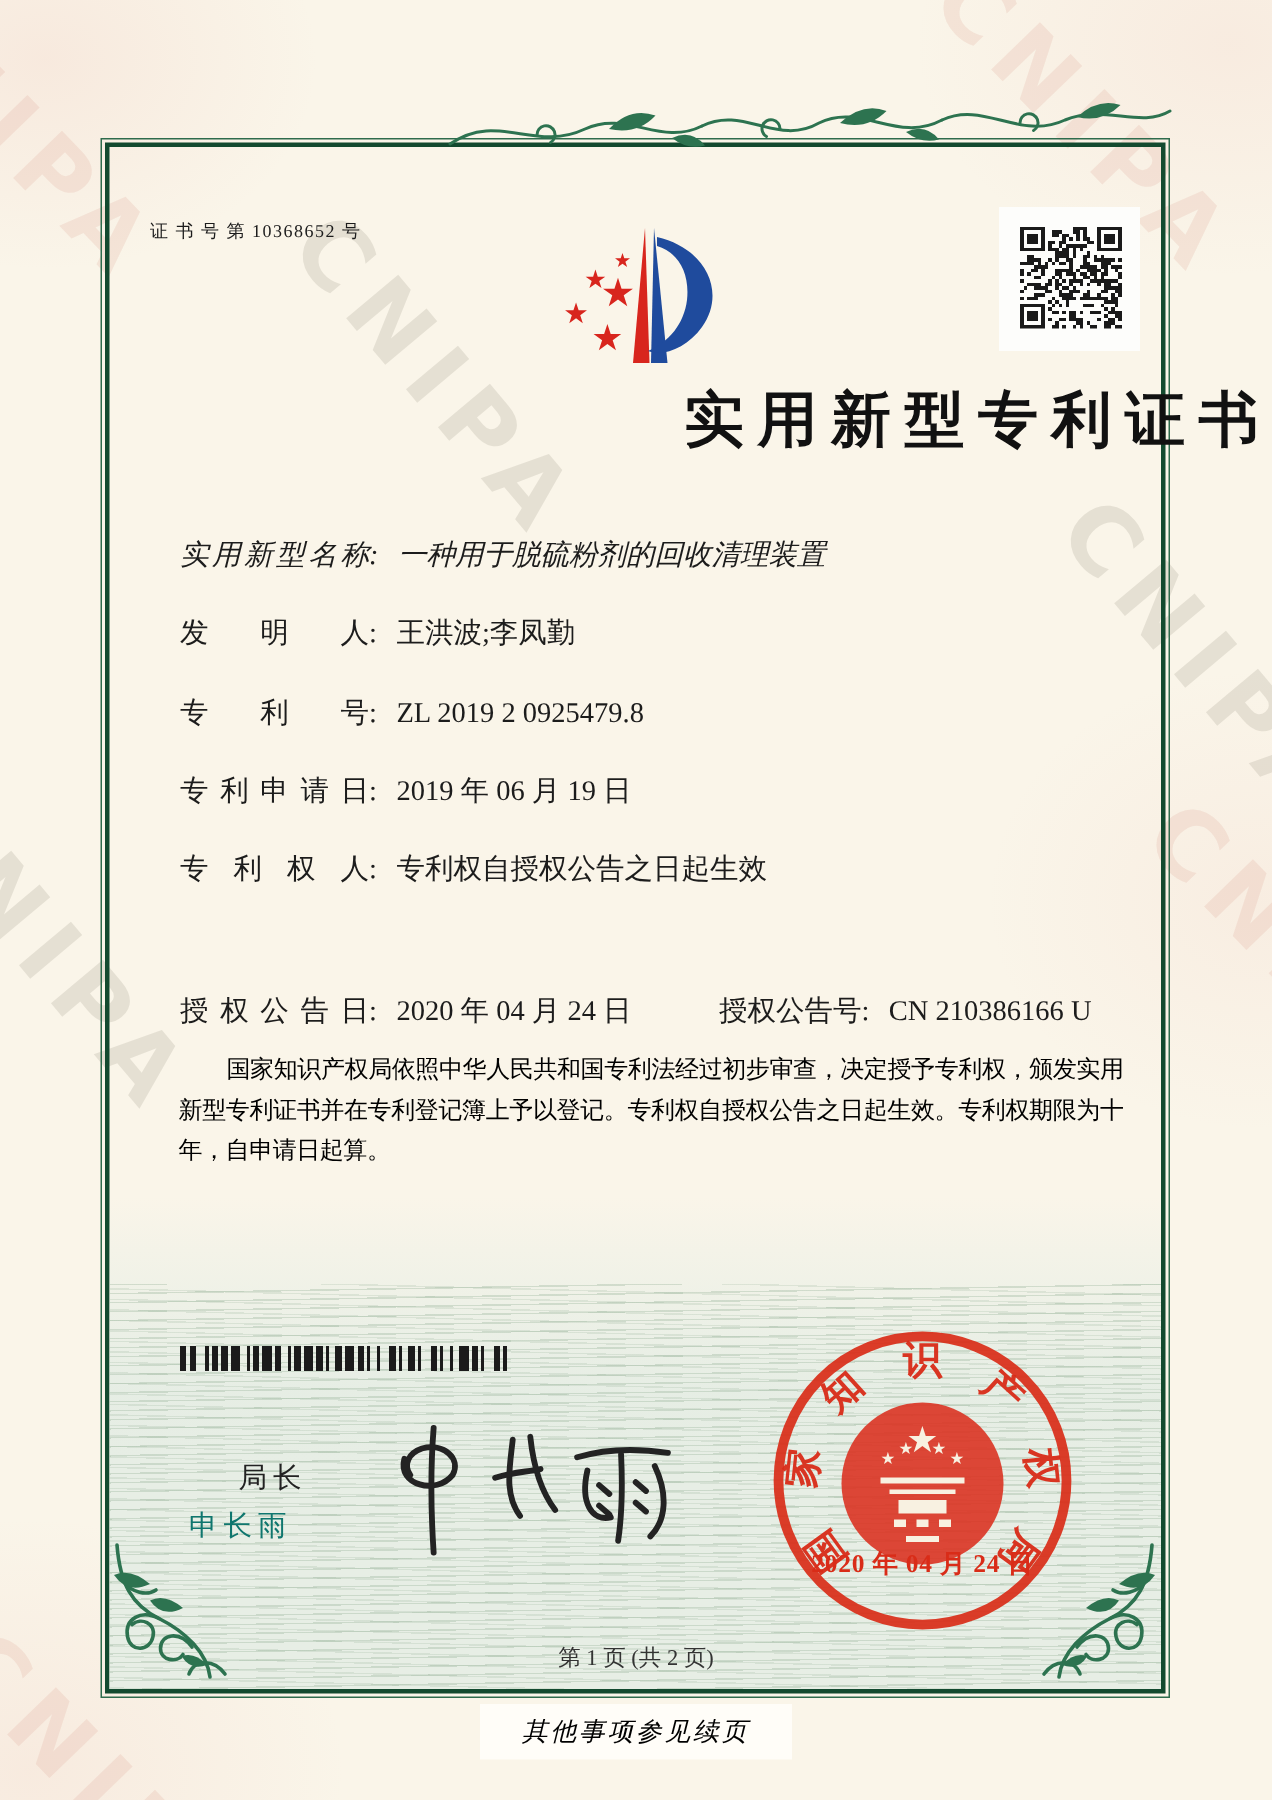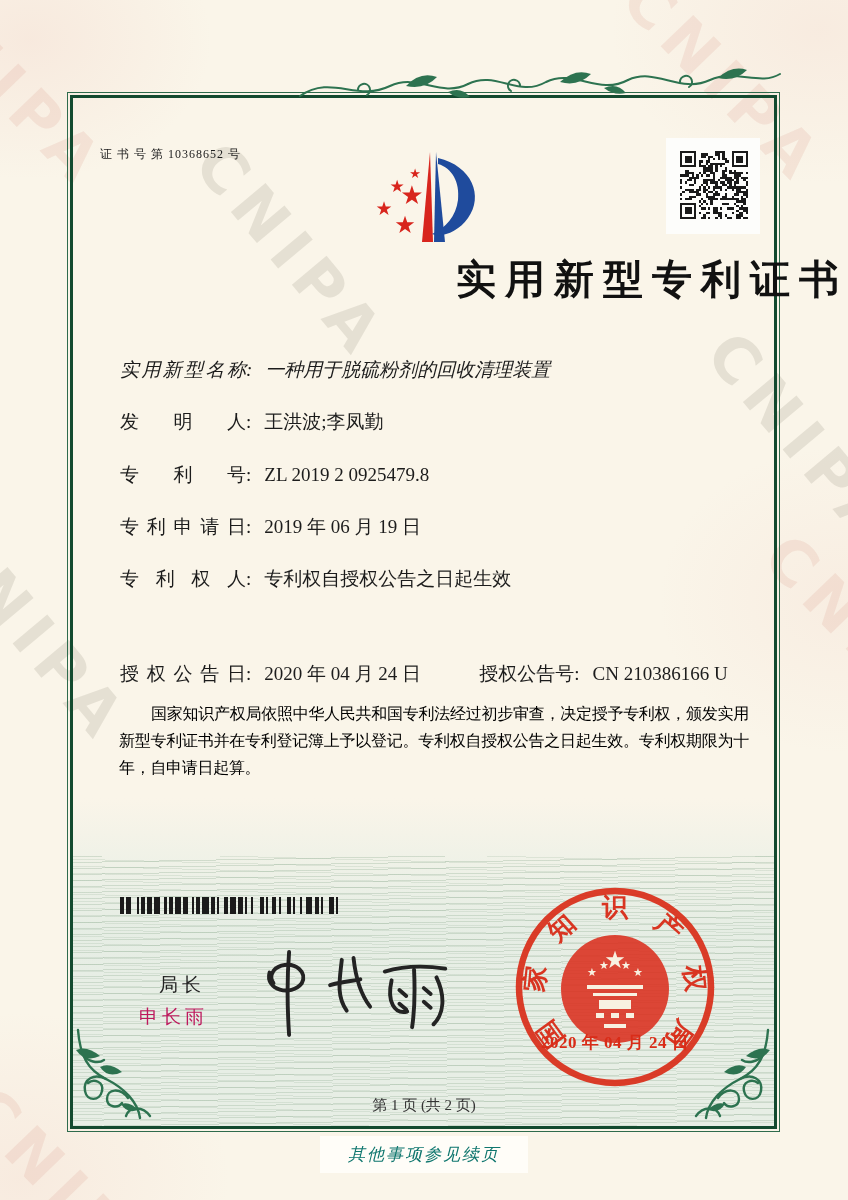--- a/index.html
+++ b/index.html
@@ -58,33 +58,33 @@
 
   .paragraphs { position:absolute; left:119px; top:700px; width:630px;
     font-size:16px; line-height:27px; letter-spacing:-0.3px;
     color:#000000; text-align:justify; }
   .paragraphs p { text-indent:2em; }
 
   .barcode { position:absolute; left:120px; top:897px; width:222px; height:17px; }
 
   .sig-title { position:absolute; left:126px; top:972px; font-size:19px;
     font-family:"Liberation Sans","DejaVu Sans",sans-serif; letter-spacing:4px; color:#222;margin-left:33px; }
-  .sig-name  { position:absolute; left:139px; top:1004px; font-size:19px;
-    font-family:"Liberation Sans","DejaVu Sans",sans-serif; letter-spacing:4px; color:#be185d; }
+  .sig-name  { position:absolute; left:126px; top:1004px; font-size:19px;
+    font-family:"Liberation Sans","DejaVu Sans",sans-serif; letter-spacing:4px; color:#0f766e; }
   .signature { position:absolute; left:252px; top:946px; width:205px; height:95px; }
 
   .seal { position:absolute; left:512px; top:884px; width:206px; height:206px; }
   .seal-date { position:absolute; left:506px; top:1031px; width:218px; text-align:center;
     font-size:17px; color:#d92c18; letter-spacing:0.5px; font-weight:700; }
 
   .page-info { position:absolute; left:0; top:1096px; width:100%; text-align:center;
     font-size:15px; color:#333; }
   .cont-note { position:absolute; left:50%; top:1136px; transform:translateX(-50%);
     background:#fffdf8; padding:7px 28px; font-size:17px; font-style:italic;
-    letter-spacing:2px; color:#0f766e; }
+    letter-spacing:2px; color:#000000; }
 </style>
 </head>
 <body>
 
 <div class="page">
 
   <div class="scan-tint"></div>
 
   <div class="wm wm-pink" style="left:-58px;top:-34px;transform:rotate(46deg);">CNIPA</div>
   <div class="wm wm-pink" style="left:660px;top:-38px;transform:rotate(46deg);">CNIPA</div>

